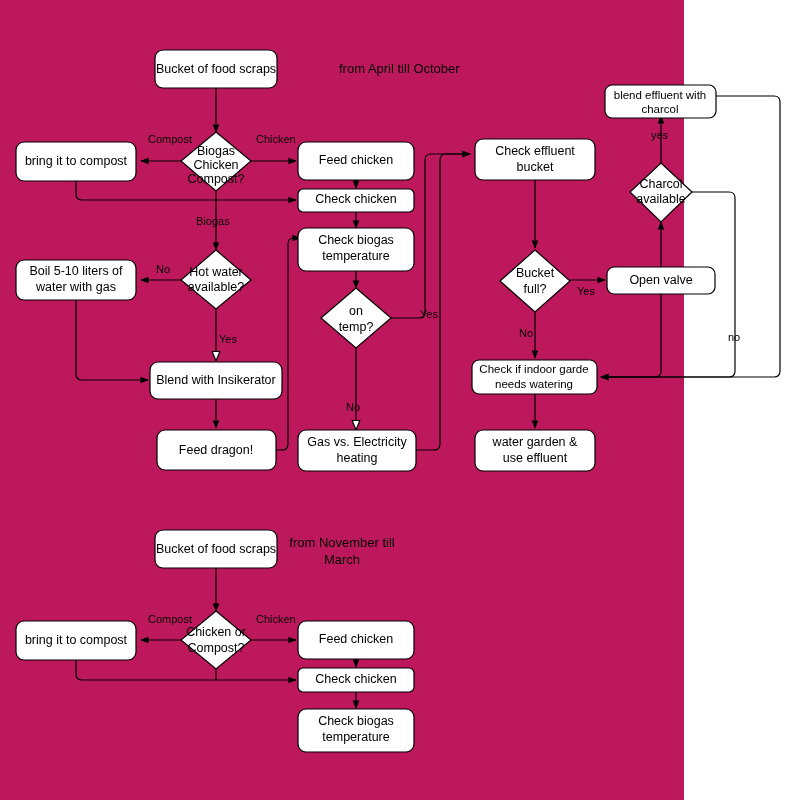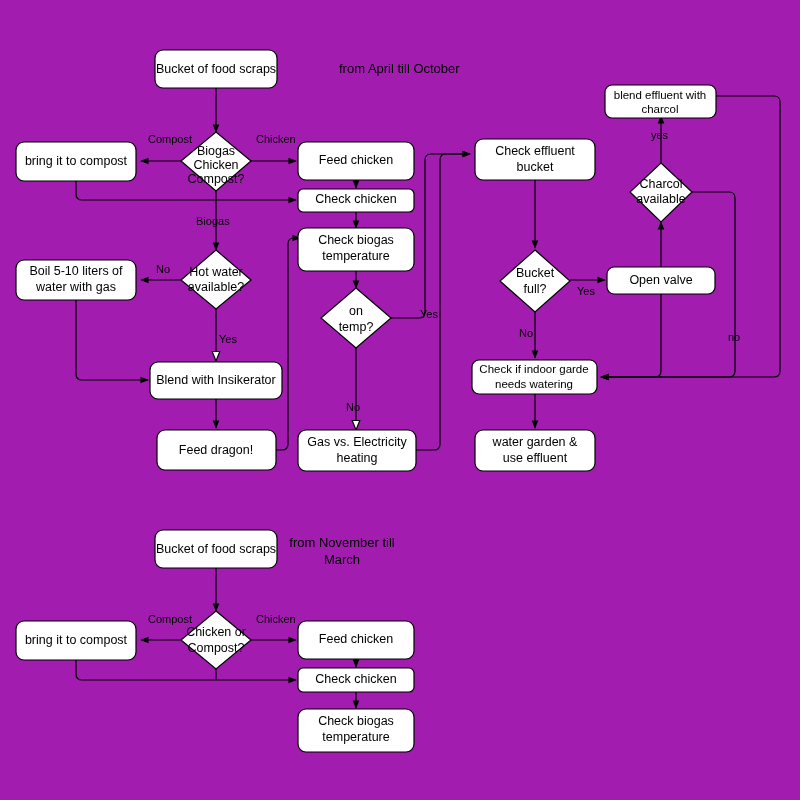--- a/index.html
+++ b/index.html
@@ -2,23 +2,23 @@
 <html><head>
 <meta charset="utf-8">
 <style>
   html, body {
     margin: 0;
     padding: 0;
     background: #ffffff;
   }
   #canvas {
     position: relative;
-    width: 800px;
+    width: 684px;
     height: 800px;
-    background: #a21caf;
+    background: #be185d;
     font-family: "Liberation Sans", sans-serif;
   }
   svg#diagram {
     position: absolute;
     top: 0; left: 0;
     width: 800px;
     height: 800px;
   }
   .node-rect {
     fill: #ffffff;

